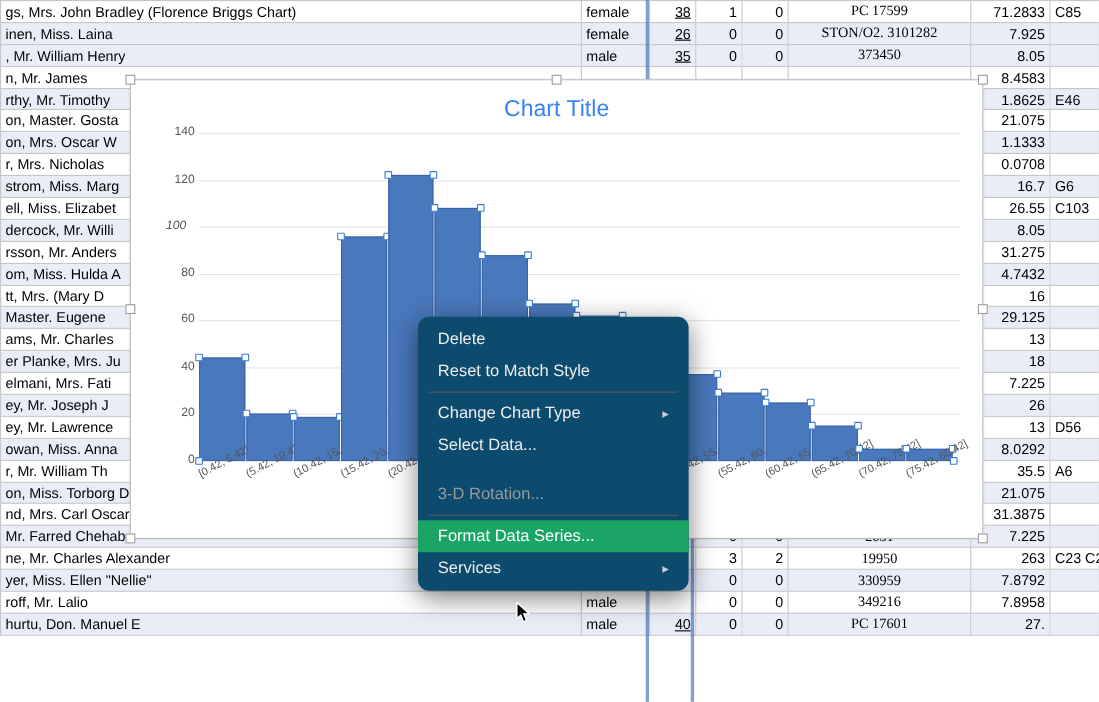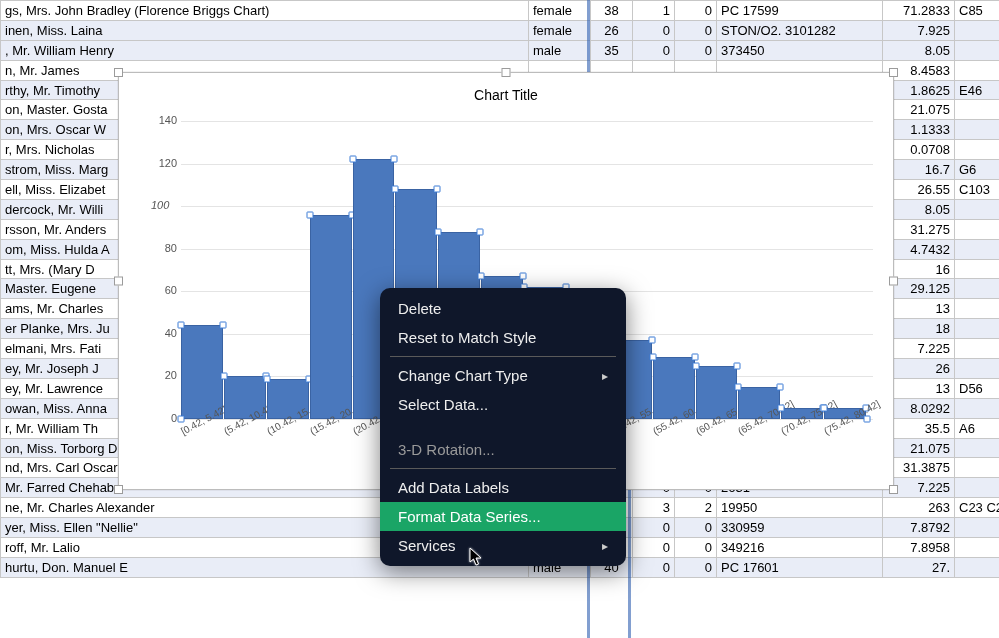--- a/index.html
+++ b/index.html
@@ -4,44 +4,44 @@
 <style>
   * { box-sizing: border-box; margin: 0; padding: 0; }
   html, body { width: 999px; height: 638px; overflow: hidden; font-family: -apple-system, "Helvetica Neue", Arial, sans-serif; font-size: 13px; color: #000; }
   .sheet { position: absolute; inset: 0; }
   table.grid { border-collapse: collapse; width: 100%; table-layout: fixed; }
   table.grid td { border: 1px solid #c7c7c7; height: 19.9px; padding: 0 4px; white-space: nowrap; overflow: hidden; text-overflow: clip; vertical-align: middle; }
   tr.odd td { background: #e9edf7; }
   tr.even td { background: #ffffff; }
   .col-name { width: 528px; }
   .col-sex  { width: 62px; }
-  .col-age  { width: 42px; text-align: center; }
+  .col-age  { width: 42px; text-align: right; text-decoration: underline; }
   .col-a    { width: 42px; text-align: right; }
   .col-b    { width: 42px; text-align: right; }
-  .col-ticket { width: 166px; text-align: left; }
+  .col-ticket { width: 166px; text-align: center; font-family: Liberation Serif, serif; }
   .col-fare { width: 72px; text-align: right; }
   .col-cab  { width: 45px; }
 
   
   .age-sel { position:absolute; left:587px; top:0; width:3px; height:638px; background:#2e5fb0; opacity:.6; pointer-events:none; }
   .age-sel2{ position:absolute; left:628px; top:490px; width:3px; height:148px; background:#2e5fb0; opacity:.6; pointer-events:none; }
 
   
   .chart-frame { position: absolute; left:118px; top:72px; width:776px; height:418px; background:#fff; border:1px solid #bcbcbc; box-shadow: 0 0 0 1px rgba(0,0,0,.05); }
   .sel-handle { position:absolute; width:9px; height:9px; background:#fff; border:1px solid #9b9b9b; }
-  .chart-title { text-align:center; color:#000000; font-size:14px; padding-top:14px; }
+  .chart-title { text-align:center; color:#3b82f6; font-size:21px; padding-top:14px; }
   .plot { position:absolute; left:42px; top:42px; width:712px; height:332px; }
   .axis-label { position:absolute; font-size:11px; color:#555; }
   .gridline { position:absolute; left:0; right:0; height:1px; background:#e4e4e4; }
   .bar { position:absolute; bottom:0; background:#4a78bd; border:1px solid #3a63a3; }
   .pt { position:absolute; width:7px; height:7px; background:#fff; border:1.5px solid #3a7bd5; border-radius:1px; transform:translate(-50%, -50%); }
   .xcat { position:absolute; font-size:10px; color:#555; transform: rotate(-28deg); transform-origin: left top; white-space:nowrap; }
 
   
-  .ctx { position:absolute; left:380px; top:288px; width:246px; background:#0f172a; border-radius:10px; padding:6px 0; color:#eee; font-size:15px; box-shadow: 0 6px 24px rgba(0,0,0,.5); }
+  .ctx { position:absolute; left:380px; top:288px; width:246px; background:#0c4a6e; border-radius:10px; padding:6px 0; color:#eee; font-size:15px; box-shadow: 0 6px 24px rgba(0,0,0,.5); }
   .ctx-item { padding:6px 18px; display:flex; justify-content:space-between; align-items:center; }
   .ctx-item.disabled { color:#9a9a9a;margin-top:16px; }
   .ctx-item.hover { background:#1aa566; color:#fff; }
   .ctx-sep { height:1px; background:#5a5a5a; margin:4px 10px; }
   .chev { font-size:12px; color:#ccc; }
   .cursor { position:absolute; left:469px; top:547px; width:16px; height:20px; pointer-events:none; }
   .cursor svg { filter: drop-shadow(0 0 1px rgba(255,255,255,.8)); }
 </style>
 </head>
 <body>
@@ -464,23 +464,20 @@
         <span>Change Chart Type</span>
         <span class="chev">▸</span>
       </div>
     <div class="ctx-item">
         <span>Select Data...</span>
       </div>
     <div class="ctx-item disabled">
         <span>3-D Rotation...</span>
       </div>
     <div class="ctx-sep"></div>
-    <div class="ctx-item">
-        <span>Add Data Labels</span>
-      </div>
     <div class="ctx-item hover">
         <span>Format Data Series...</span>
       </div>
     <div class="ctx-item">
         <span>Services</span>
         <span class="chev">▸</span>
       </div>
   </div>
 
   <div class="cursor">

